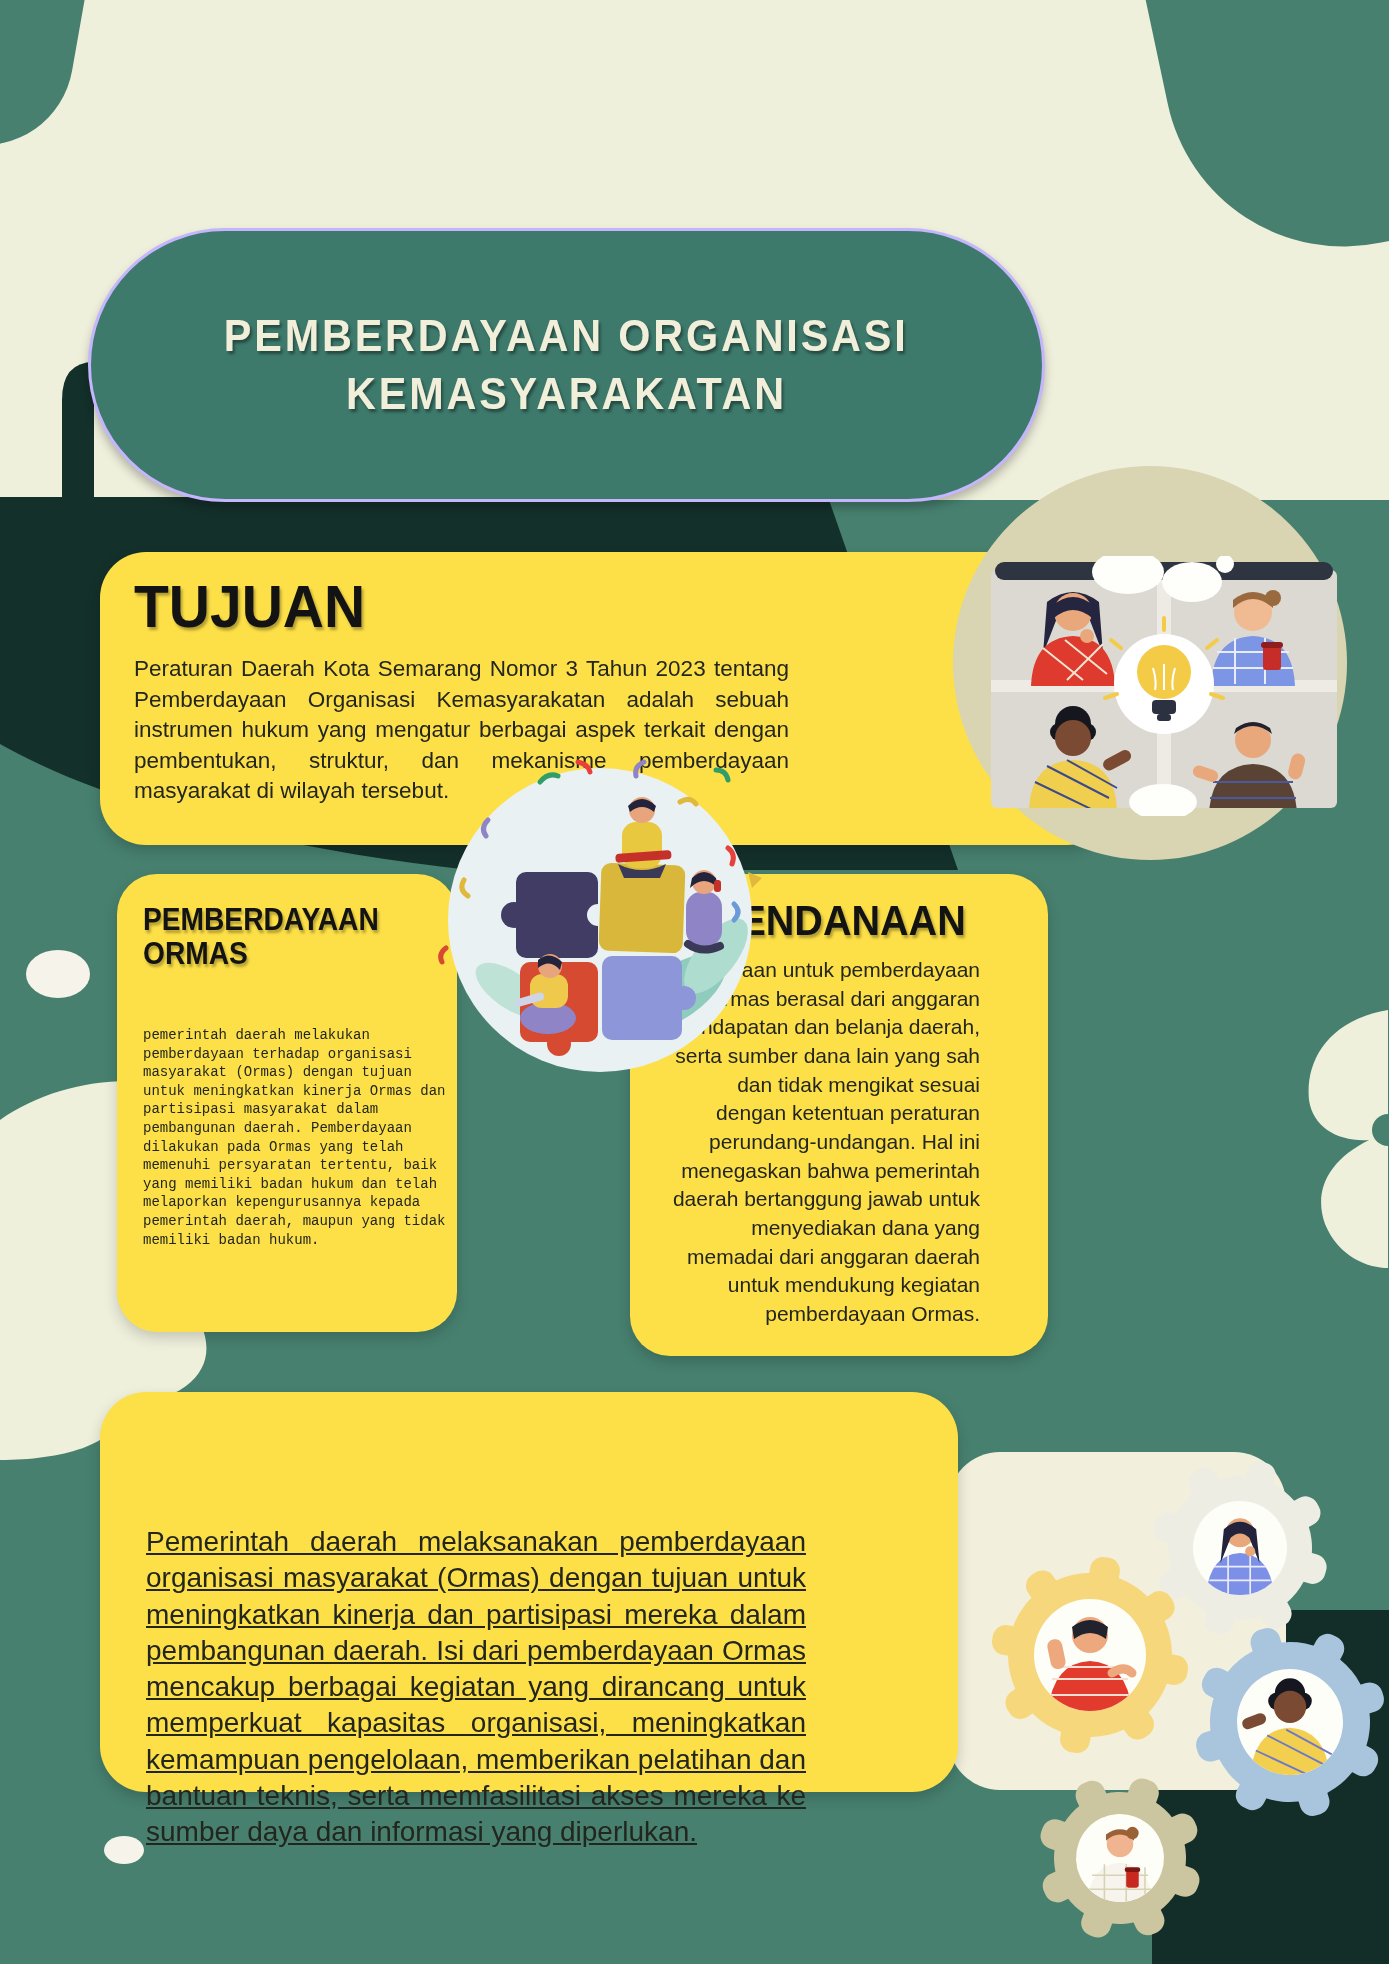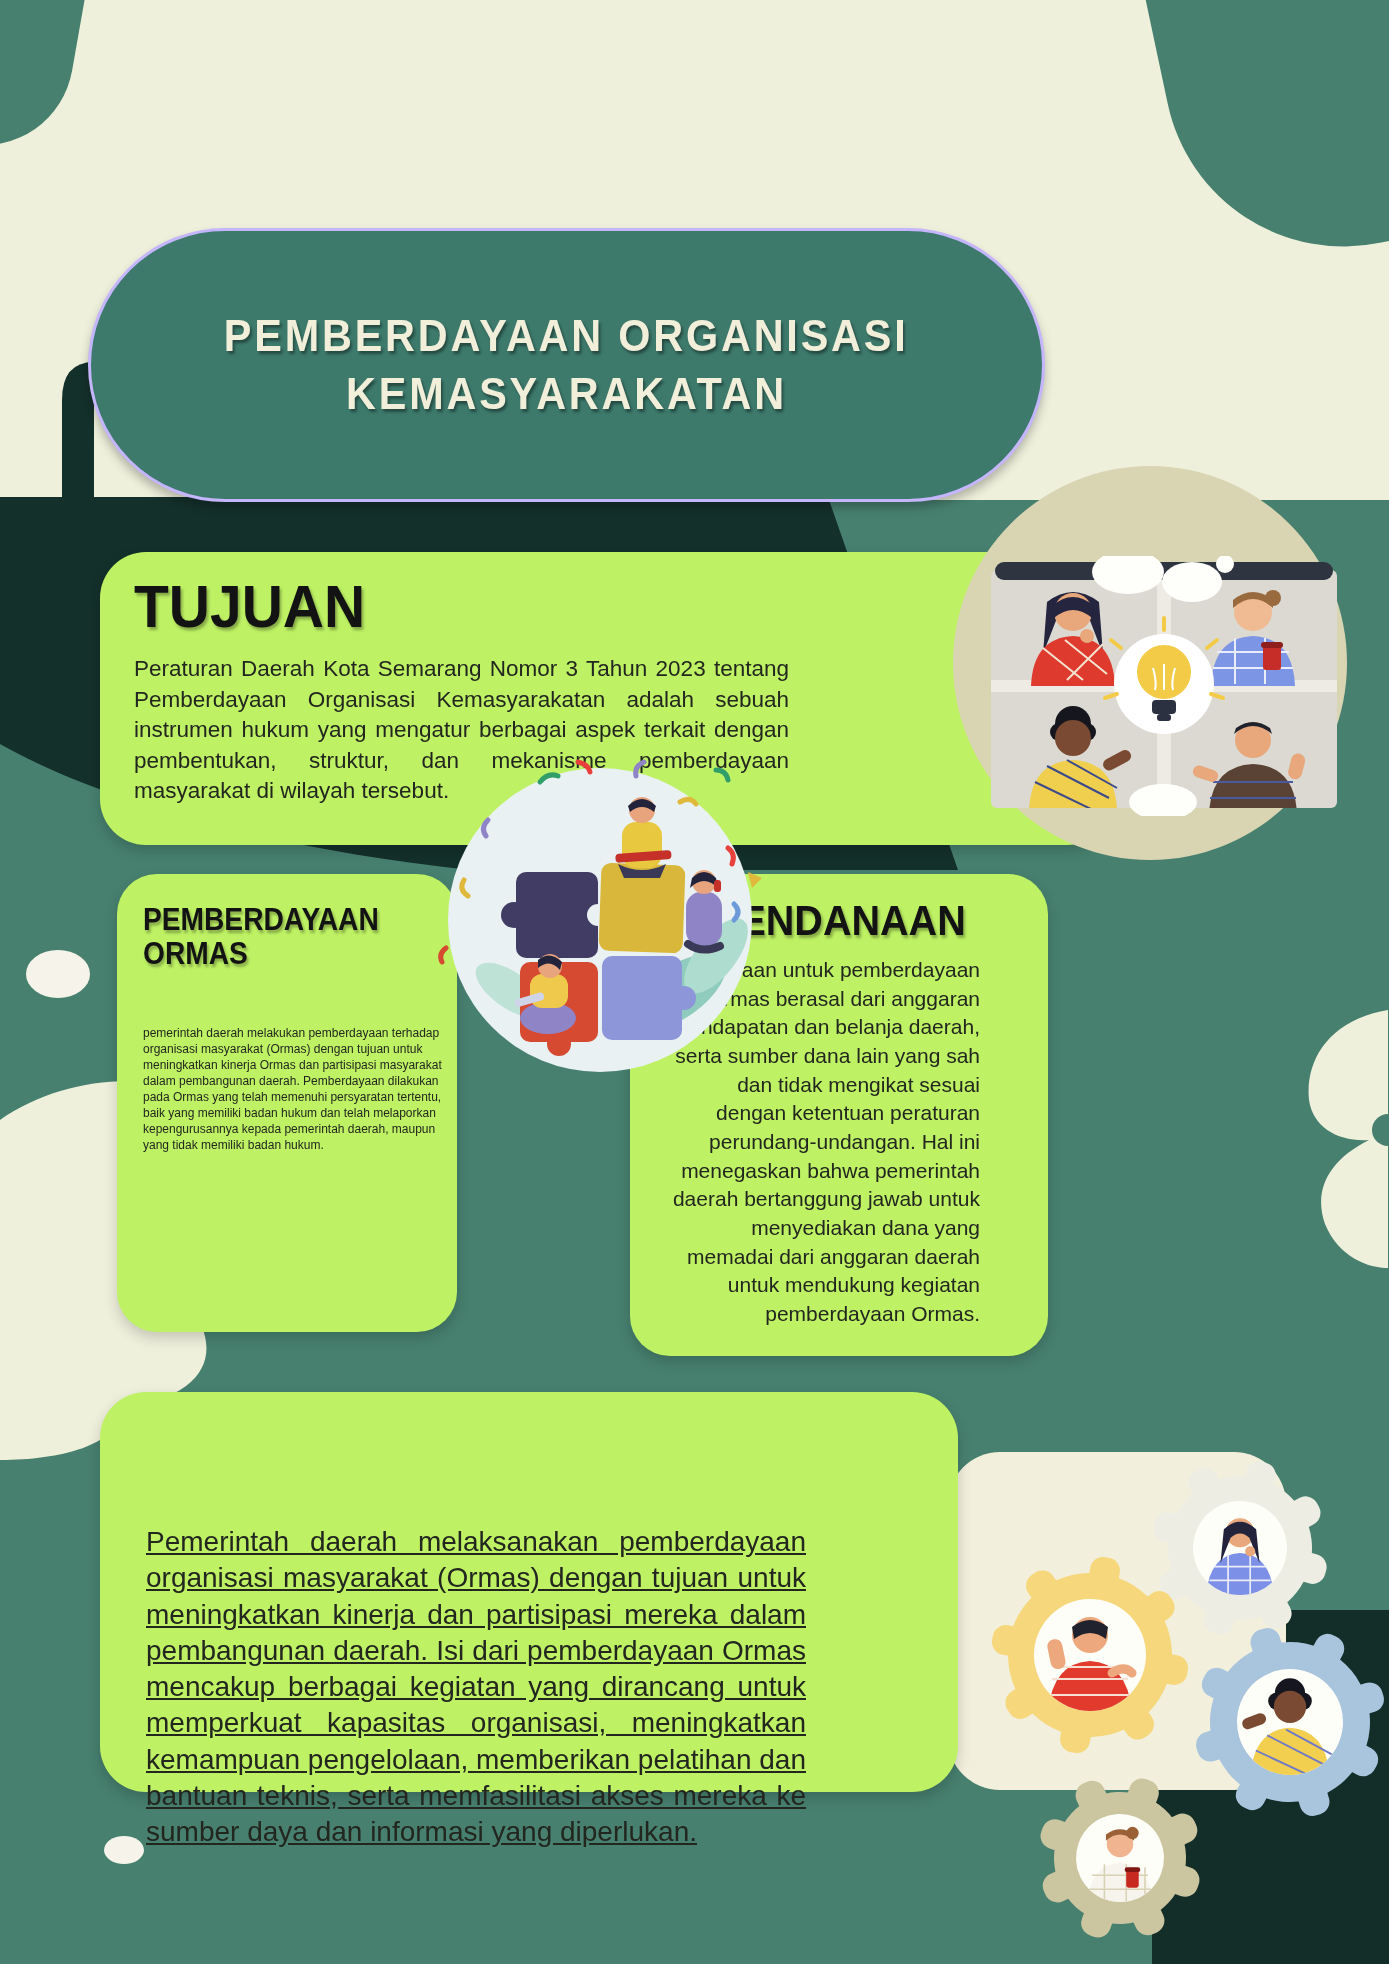--- a/index.html
+++ b/index.html
@@ -16,42 +16,42 @@
     border-radius:0 0 90px 36px;transform:rotate(10deg);z-index:1;}
   .corner-teal-right{left:1168px;top:-74px;width:266px;height:330px;background:#47806F;
     border-radius:0 0 0 180px;transform:rotate(-12deg);z-index:1;}
   .decor-svg{z-index:2;pointer-events:none;}
   .white-dot-left{left:26px;top:950px;width:64px;height:48px;border-radius:50%;background:#F6F4EA;z-index:3;}
   .white-dot-bottom{left:104px;top:1836px;width:40px;height:28px;border-radius:50%;background:#F6F4EA;z-index:3;}
   .navy-corner{left:1152px;top:1610px;width:237px;height:354px;background:#132E29;border-radius:70px 0 0 0;z-index:3;}
   .beige-circle{left:953px;top:466px;width:394px;height:394px;border-radius:50%;background:#D9D4B2;z-index:5;}
   .gear-backdrop{left:948px;top:1452px;width:338px;height:338px;background:#F2F0DC;border-radius:52px;z-index:4;}
   
-  .card{background:#bef264;border-radius:46px;z-index:4;box-shadow:0 6px 14px rgba(0,0,0,.18);}
+  .card{background:#fde047;border-radius:46px;z-index:4;box-shadow:0 6px 14px rgba(0,0,0,.18);}
   .card-tujuan{left:100px;top:552px;width:1013px;height:293px;}
   .card-ormas{left:117px;top:874px;width:340px;height:458px;border-radius:40px;}
   .card-pendanaan{left:630px;top:874px;width:418px;height:482px;border-radius:40px;}
   .card-pelaksanaan{left:100px;top:1392px;width:858px;height:400px;}
   
   .title-block{left:0;top:86px;width:1389px;text-align:center;z-index:6;color:#0D0D0D;}
   .title-line{display:block;font-size:64px;font-weight:700;line-height:1.16;letter-spacing:1px;
     transform:scaleX(.88);transform-origin:center;white-space:nowrap;
     text-shadow:2px 4px 5px rgba(0,0,0,.4);}
   .pill{left:88px;top:228px;width:951px;height:268px;background:#3D7A6C;border:3px solid #c4b5fd;
     border-radius:140px;z-index:6;display:flex;flex-direction:column;align-items:center;justify-content:center;
     box-shadow:0 6px 10px rgba(0,0,0,.25);}
   .pill-line{display:block;font-size:44px;font-weight:700;letter-spacing:3px;line-height:1.32;color:#F1EFDA;
     transform:scaleX(.94);transform-origin:center;white-space:nowrap;text-shadow:2px 3px 3px rgba(0,0,0,.4);}
   .h-big{font-weight:700;color:#131313;text-shadow:2px 3px 3px rgba(0,0,0,.3);}
   .tujuan-heading{position:absolute;left:34px;top:20px;font-size:60px;transform:scaleX(.95);transform-origin:left center;white-space:nowrap;}
   .tujuan-body{position:absolute;left:34px;top:102px;width:655px;font-size:22.5px;line-height:1.36;
     text-align:justify;color:#23261F;}
   .ormas-heading{position:absolute;left:26px;top:28px;font-size:32px;line-height:1.07;}
   .ormas-heading span{display:block;transform:scaleX(.88);transform-origin:left center;white-space:nowrap;}
-  .ormas-body{position:absolute;left:26px;top:152px;width:312px;font-size:12px;line-height:1.33;color:#23261F;}
+  .ormas-body{position:absolute;left:26px;top:152px;width:312px;font-size:14px;line-height:1.33;color:#23261F;font-family:Liberation Mono, monospace;}
   .pendanaan-heading{position:absolute;left:0;top:22px;width:100%;text-align:center;font-size:43px;}
   .pendanaan-heading span{display:inline-block;transform:scaleX(.92);white-space:nowrap;}
   .pendanaan-body{position:absolute;right:68px;top:82px;width:310px;font-size:21px;line-height:1.365;
     text-align:right;color:#23261F;}
   .pelaksanaan-heading{position:absolute;left:64px;top:26px;font-size:41px;line-height:1.13;}
   .pelaksanaan-heading span{display:block;transform:scaleX(.88);transform-origin:left center;white-space:nowrap;}
   .pelaksanaan-body{position:absolute;left:46px;top:132px;width:660px;font-size:28px;line-height:1.295;
     text-align:justify;color:#23261F;text-decoration:underline;}
   .illu{z-index:6;}
 </style>

